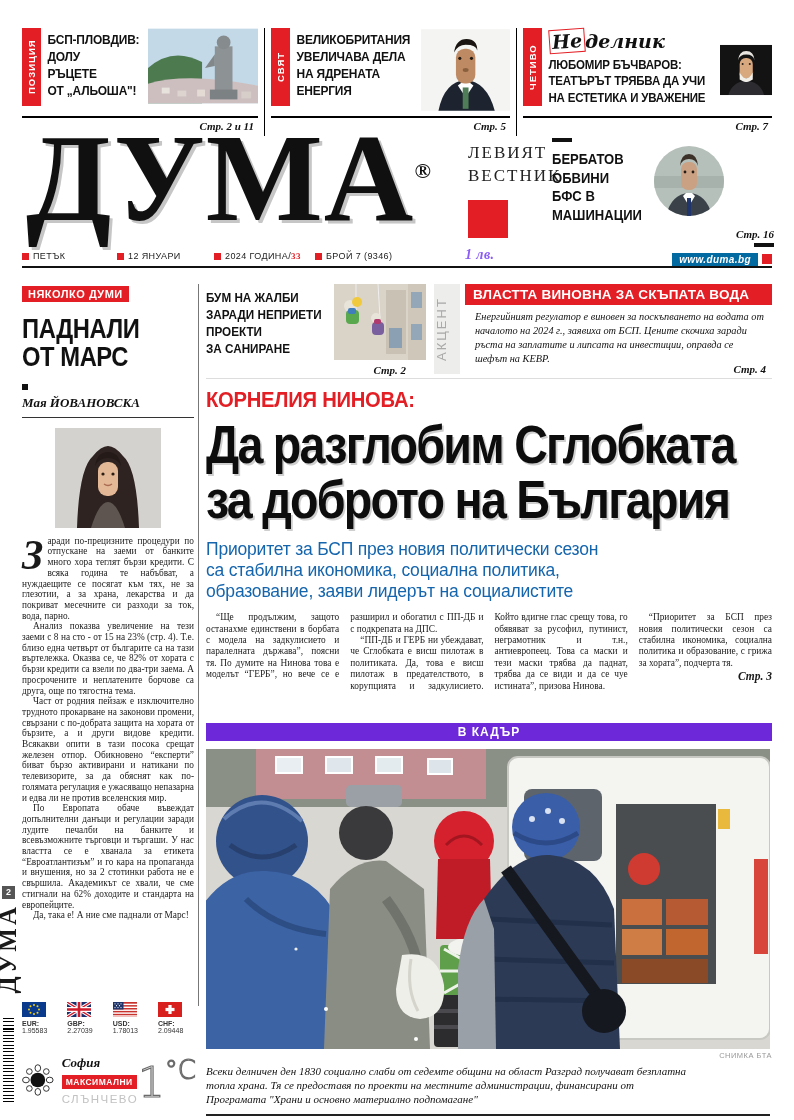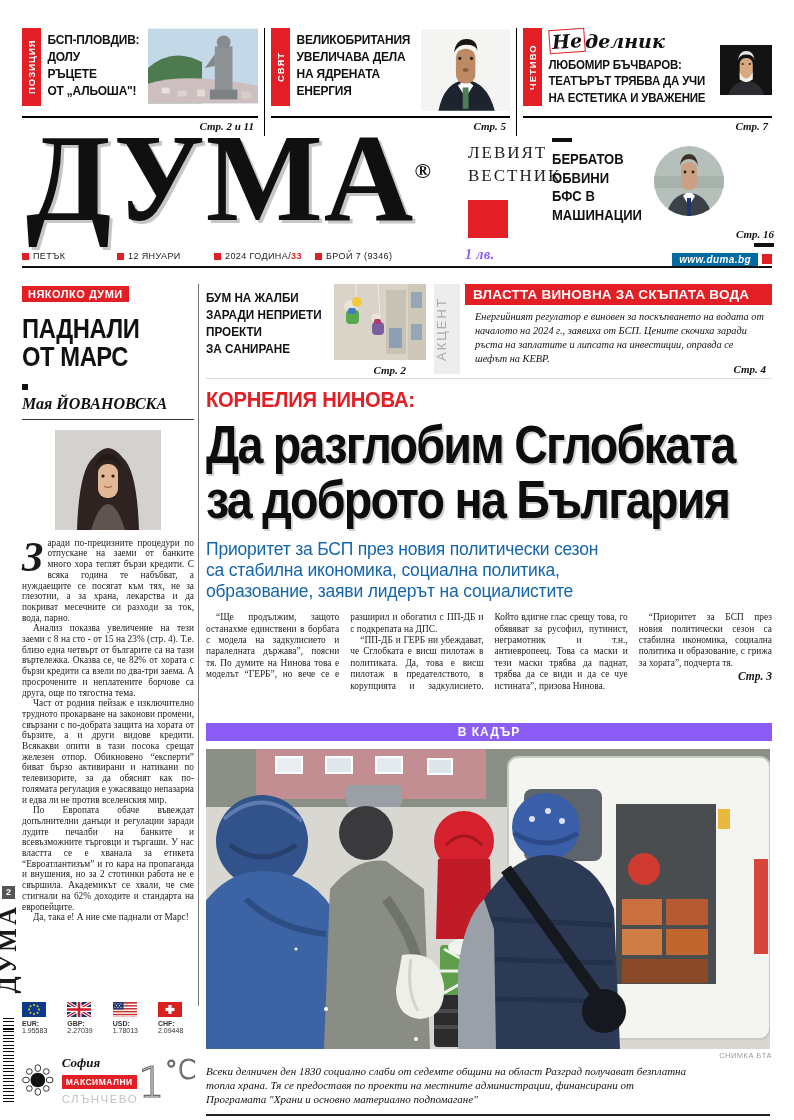--- a/index.html
+++ b/index.html
@@ -51,36 +51,36 @@
   .ss-title { font-weight:bold; font-size:14.5px; line-height:1.28; transform:scaleX(.9);
     transform-origin:left top; white-space:nowrap; padding-top:4px; }
   .ss-photo { margin-left:2px; width:70px; height:70px; border-radius:50%; overflow:hidden; flex:none; }
   .ss-ref { text-align:right; font-family:"Liberation Serif", serif; font-style:italic; font-weight:bold;
     font-size:11px; padding-top:4px; }
 
   
   #dateline { left:22px; top:251px; width:750px; height:14px; font-size:9px; letter-spacing:.4px; color:#222; }
   #dateline .itm { position:absolute; top:0; white-space:nowrap; }
   .bullet { display:inline-block; width:7px; height:7px; background:#e31e24; margin-right:4px; vertical-align:-1px; }
-  .yr { color:#e31e24; font-weight:bold; }
+  .yr { color:#e31e24; font-weight:bold;font-family:Liberation Serif, serif; }
   #price { position:absolute; left:443px; top:-4px; font-family:"Liberation Serif", serif;
     font-style:italic; font-weight:bold; font-size:14px; color:#8b5cf6; }
   #site-box { position:absolute; right:14px; top:2px; background:#0369a1; color:#fff; font-weight:bold;
     font-style:italic; font-size:10px; padding:1px 7px; z-index:2; }
   #site-sq { position:absolute; right:0; top:3px; width:10px; height:10px; background:#e31e24; }
   #date-rule { left:22px; top:266px; width:750px; height:2px; background:#111; }
 
   
   #opinion { left:22px; top:284px; width:172px; }
   .op-label { display:inline-block; background:#e31e24; color:#fff; font-weight:bold; font-size:11px;
     letter-spacing:.5px; padding:2px 6px; }
   .op-title { font-weight:bold; font-size:27px; line-height:1.05; letter-spacing:-.5px;
     transform:scaleX(.88); transform-origin:left top; margin-top:13px; white-space:nowrap; }
   .op-bullet { width:6px; height:6px; background:#111; margin-top:12px; }
-  .op-author { font-family:"Liberation Serif", serif; font-style:italic; font-weight:bold; font-size:16px; margin-top:5px; }
+  .op-author { font-family:"Liberation Serif", serif; font-style:italic; font-weight:bold; font-size:13px; margin-top:5px; }
   .op-rule { border-top:1.5px solid #333; margin-top:6px; }
   .op-photo { display:block; margin:10px auto 8px auto; }
   .op-body { font-family:"Liberation Serif", serif; font-size:9.3px; line-height:10.7px;
     text-align:justify; color:#1a1a1a; }
   .op-body p { text-indent:11px; }
   .op-body p.first { text-indent:0; }
   .dropcap { float:left; font-family:"Liberation Serif", serif; font-style:italic; font-weight:bold;
     font-size:42px; line-height:30px; padding:4px 4px 0 0; }
   #col-divider { left:198px; top:284px; width:1px; height:722px; background:#777; }
 
@@ -109,21 +109,21 @@
   .headline { font-weight:bold; font-size:53px; line-height:1.04; letter-spacing:-2px; color:#0d0d0d;
     transform:scaleX(.88); transform-origin:left top; white-space:nowrap; margin-top:4px;
     text-shadow:2px 2px 0 #cfcfcf; }
   .subhead { color:#1565ad; font-size:17.5px; line-height:1.2; margin-top:12px; letter-spacing:-.2px; }
   .art-body { margin-top:10px; height:108px; overflow:hidden; column-count:4; column-gap:11px;
     column-fill:balance; font-family:"Liberation Serif", serif; font-size:9.4px; line-height:11.4px;
     text-align:justify; position:relative; color:#1a1a1a; }
   .art-body p { text-indent:10px; }
   .art-ref { text-align:right; font-family:"Liberation Serif", serif; font-style:italic;
     font-weight:bold; font-size:11.5px; margin-top:2px; }
-  .frame-bar { margin-top:3px; background:#8b5cf6; color:#fff; font-weight:bold; font-size:12px;
+  .frame-bar { margin-top:3px; background:#6d28d9; color:#fff; font-weight:bold; font-size:12px;
     letter-spacing:1px; text-align:center; padding:2px 0; }
   .main-photo { display:block; margin-top:8px; }
   .credit { text-align:right; font-size:7.5px; letter-spacing:.5px; color:#999; margin-top:2px; }
   .caption { font-family:"Liberation Serif", serif; font-style:italic; font-size:11px;
     line-height:1.28; margin-top:4px; width:490px; color:#111; }
   .bottom-rule { margin-top:8px; height:2px; background:#222; width:564px; }
 
   
   #rates { left:22px; top:1002px; width:174px; display:flex; justify-content:space-between; }
   .rate { width:38px; }

